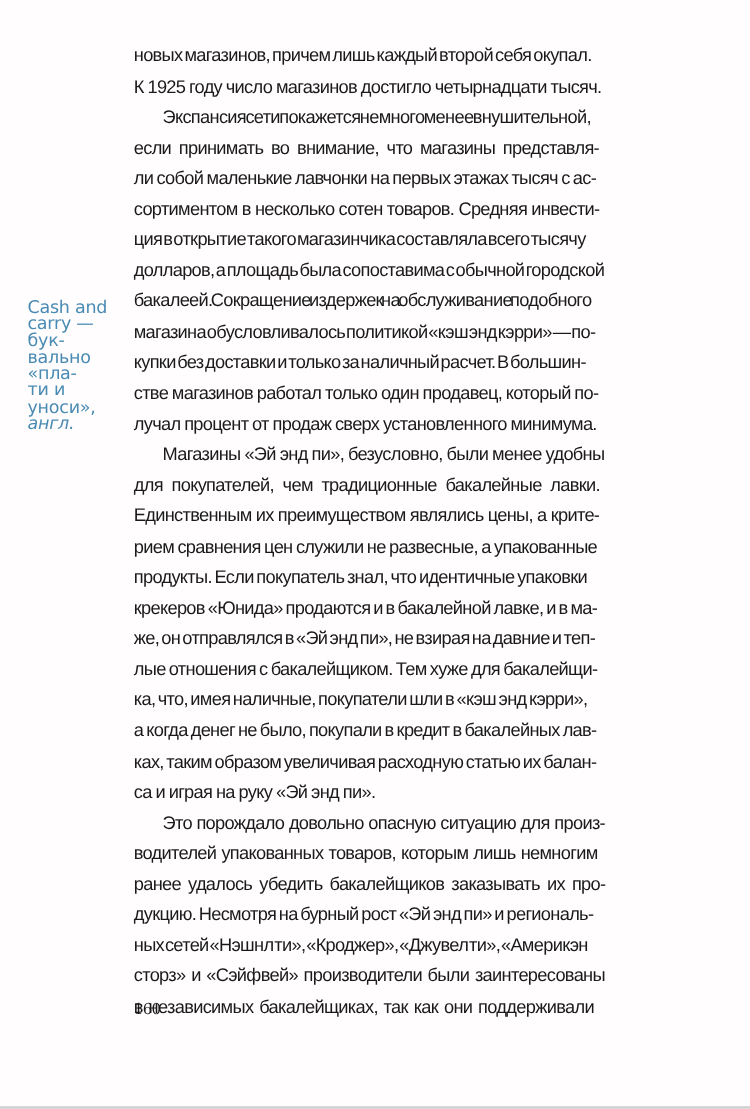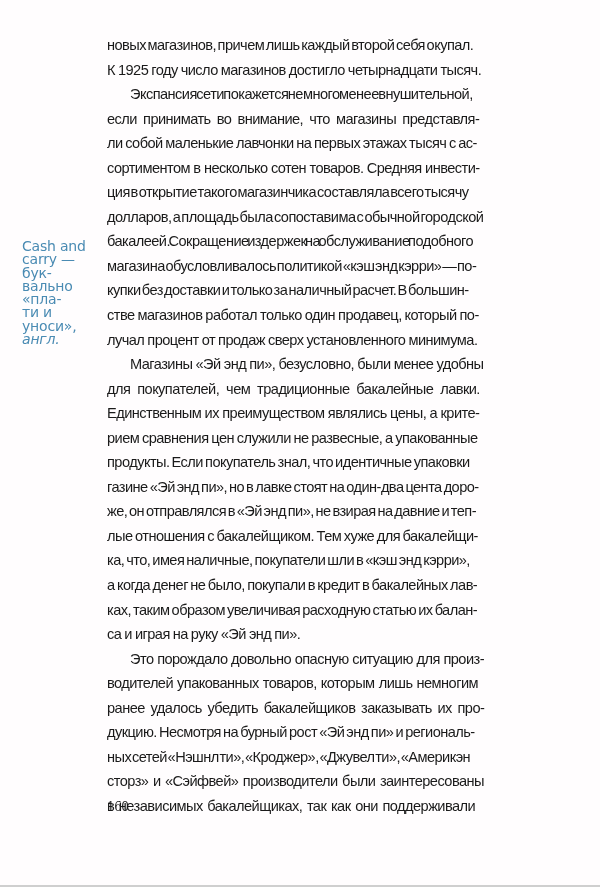--- a/index.html
+++ b/index.html
@@ -44,21 +44,21 @@
       <span class="line"><span style="display: inline-block; white-space: nowrap; word-spacing: -4.925px;">бакалеей. Сокращение издержек на обслуживание подобного</span></span>
       <span class="line"><span style="display: inline-block; white-space: nowrap; word-spacing: -2.74107px;">магазина обусловливалось политикой «кэш энд кэрри» — по-</span></span>
       <span class="line"><span style="display: inline-block; white-space: nowrap; word-spacing: -2.27778px;">купки без доставки и только за наличный расчет. В большин-</span></span>
       <span class="line"><span style="display: inline-block; white-space: nowrap; word-spacing: -0.540179px;">стве магазинов работал только один продавец, который по-</span></span>
       <span class="line last"><span style="display: inline-block; white-space: nowrap;">лучал процент от продаж сверх установленного минимума.</span></span>
       <span class="line indent"><span style="display: inline-block; white-space: nowrap; word-spacing: -0.375px;">Магазины «Эй энд пи», безусловно, были менее удобны</span></span>
       <span class="line"><span style="display: inline-block; white-space: nowrap; word-spacing: 3.41875px;">для покупателей, чем традиционные бакалейные лавки.</span></span>
       <span class="line"><span style="display: inline-block; white-space: nowrap; word-spacing: -0.164062px;">Единственным их преимуществом являлись цены, а крите-</span></span>
       <span class="line"><span style="display: inline-block; white-space: nowrap; word-spacing: -0.78125px;">рием сравнения цен служили не развесные, а упакованные</span></span>
       <span class="line"><span style="display: inline-block; white-space: nowrap; word-spacing: -1.35938px;">продукты. Если покупатель знал, что идентичные упаковки</span></span>
-      <span class="line"><span style="display: inline-block; white-space: nowrap; word-spacing: -1.54403px;">газине «Эй энд пи», но в лавке стоят на один-два цента доро-</span></span>
+      <span class="line"><span style="display: inline-block; white-space: nowrap; word-spacing: -1.21181px;">крекеров «Юнида» продаются и в бакалейной лавке, и в ма-</span></span>
       <span class="line"><span style="display: inline-block; white-space: nowrap; word-spacing: -1.73698px;">же, он отправлялся в «Эй энд пи», не взирая на давние и теп-</span></span>
       <span class="line"><span style="display: inline-block; white-space: nowrap; word-spacing: -0.946429px;">лые отношения с бакалейщиком. Тем хуже для бакалейщи-</span></span>
       <span class="line"><span style="display: inline-block; white-space: nowrap; word-spacing: -1.52431px;">ка, что, имея наличные, покупатели шли в «кэш энд кэрри»,</span></span>
       <span class="line"><span style="display: inline-block; white-space: nowrap; word-spacing: -1.1125px;">а когда денег не было, покупали в кредит в бакалейных лав-</span></span>
       <span class="line"><span style="display: inline-block; white-space: nowrap; word-spacing: -1.42411px;">ках, таким образом увеличивая расходную статью их балан-</span></span>
       <span class="line last"><span style="display: inline-block; white-space: nowrap;">са и играя на руку «Эй энд пи».</span></span>
       <span class="line indent"><span style="display: inline-block; white-space: nowrap; word-spacing: 0.151042px;">Это порождало довольно опасную ситуацию для произ-</span></span>
       <span class="line"><span style="display: inline-block; white-space: nowrap; word-spacing: 0.58125px;">водителей упакованных товаров, которым лишь немногим</span></span>
       <span class="line"><span style="display: inline-block; white-space: nowrap; word-spacing: 2.16406px;">ранее удалось убедить бакалейщиков заказывать их про-</span></span>
       <span class="line"><span style="display: inline-block; white-space: nowrap; word-spacing: -1.39062px;">дукцию. Несмотря на бурный рост «Эй энд пи» и региональ-</span></span>

